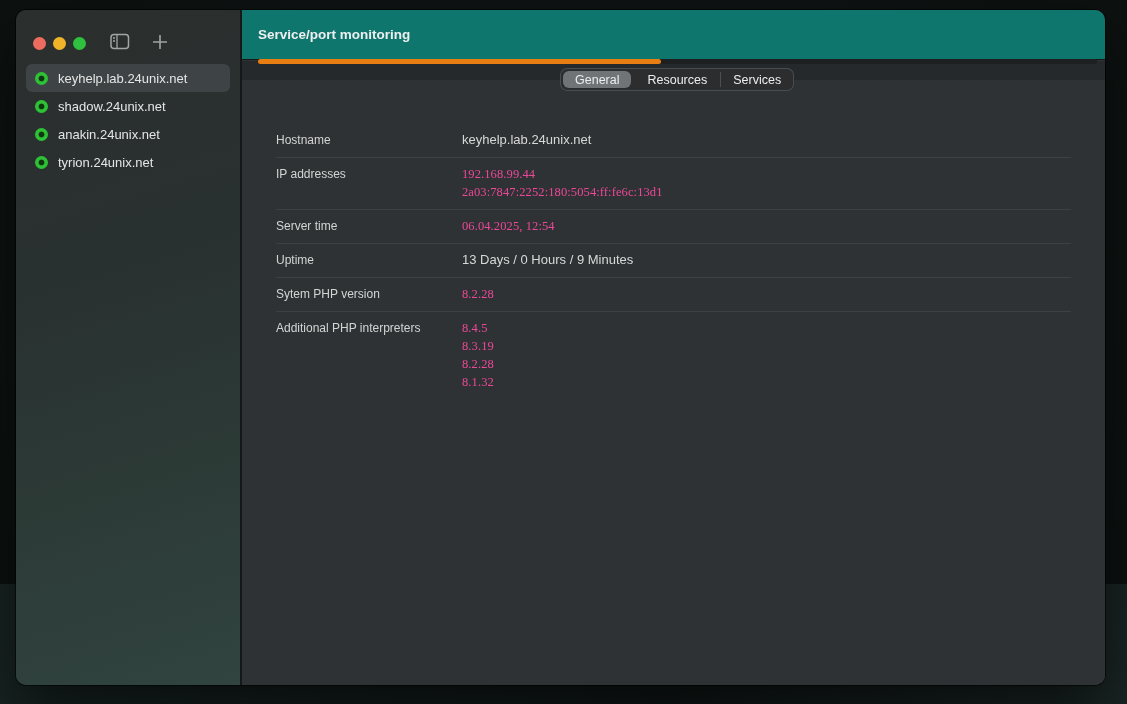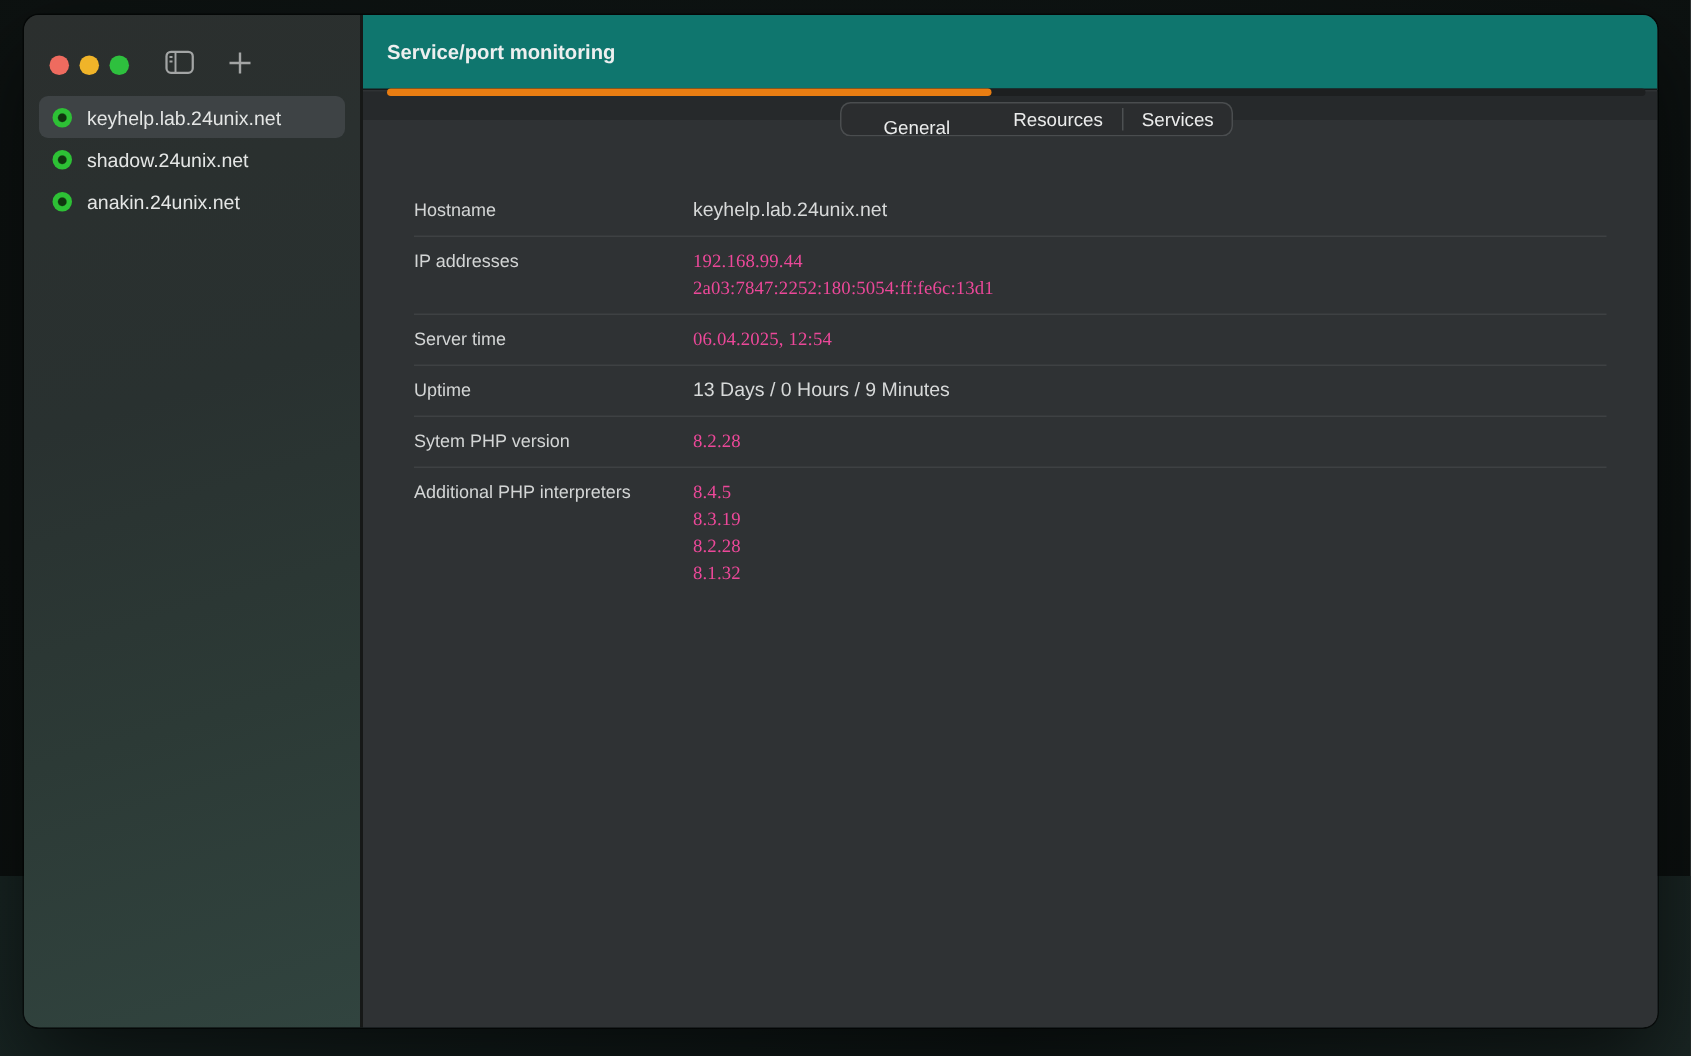--- a/index.html
+++ b/index.html
@@ -46,21 +46,21 @@
   .progress-track{position:absolute;top:49px;left:16px;right:8px;height:5px;
     background:#1d1f20;border-radius:3px;z-index:3;}
   .progress-fill{height:100%;border-radius:3px;background:#e87d12;}
   .content{position:absolute;top:70px;left:0;right:0;bottom:0;background:#2f3234;}
 
   
   .segmented{position:absolute;top:58px;left:318px;height:23px;z-index:4;display:flex;
     background:#2b2d2f;border-radius:7px;box-shadow:inset 0 0 0 1px #4a4d4f;}
   .segment{display:flex;align-items:center;padding:0 13px;font-size:12.5px;color:#eceded;
     position:relative;cursor:default;}
-  .segment.selected{background:#717477;border-radius:6px;margin:17px;padding:0 12px;}
+  .segment.selected{background:#717477;border-radius:6px;margin:3px;padding:0 12px;}
   .segment .seg-div{position:absolute;left:0;top:4px;bottom:4px;width:1px;background:#4d5052;}
 
   
   .details{position:absolute;top:44px;left:34px;width:795px;}
   .detail-row{display:flex;padding:7px 0 8px 0;border-bottom:1px solid #3e4143;}
   .detail-row:last-child{border-bottom:none;}
   .detail-label{width:186px;flex:none;font-size:12px;color:#d3d5d5;line-height:18px;}
   .detail-values{line-height:18px;}
   .detail-values div{white-space:pre;}
   .val-mono{font-family:Liberation Serif, serif;font-size:12.5px;color:#ec4899;letter-spacing:.1px;}
@@ -104,20 +104,24 @@
   <div class="srv-item">
     <span class="dot"></span>
     <span class="srv-label">shadow.24unix.net</span>
   </div>
 
   <div class="srv-item">
     <span class="dot"></span>
     <span class="srv-label">anakin.24unix.net</span>
   </div>
 
+  <div class="srv-item">
+    <span class="dot"></span>
+    <span class="srv-label">tyrion.24unix.net</span>
+  </div>
 </div>
   </div>
 
   <div class="main">
     <div class="titlebar">
       <div class="title">Service/port monitoring</div>
     </div>
     <div class="sub-band"></div>
     <div class="progress-track">
       <div class="progress-fill" id="progress-fill" style="width: 48%; background: rgb(232, 125, 18);"></div>

